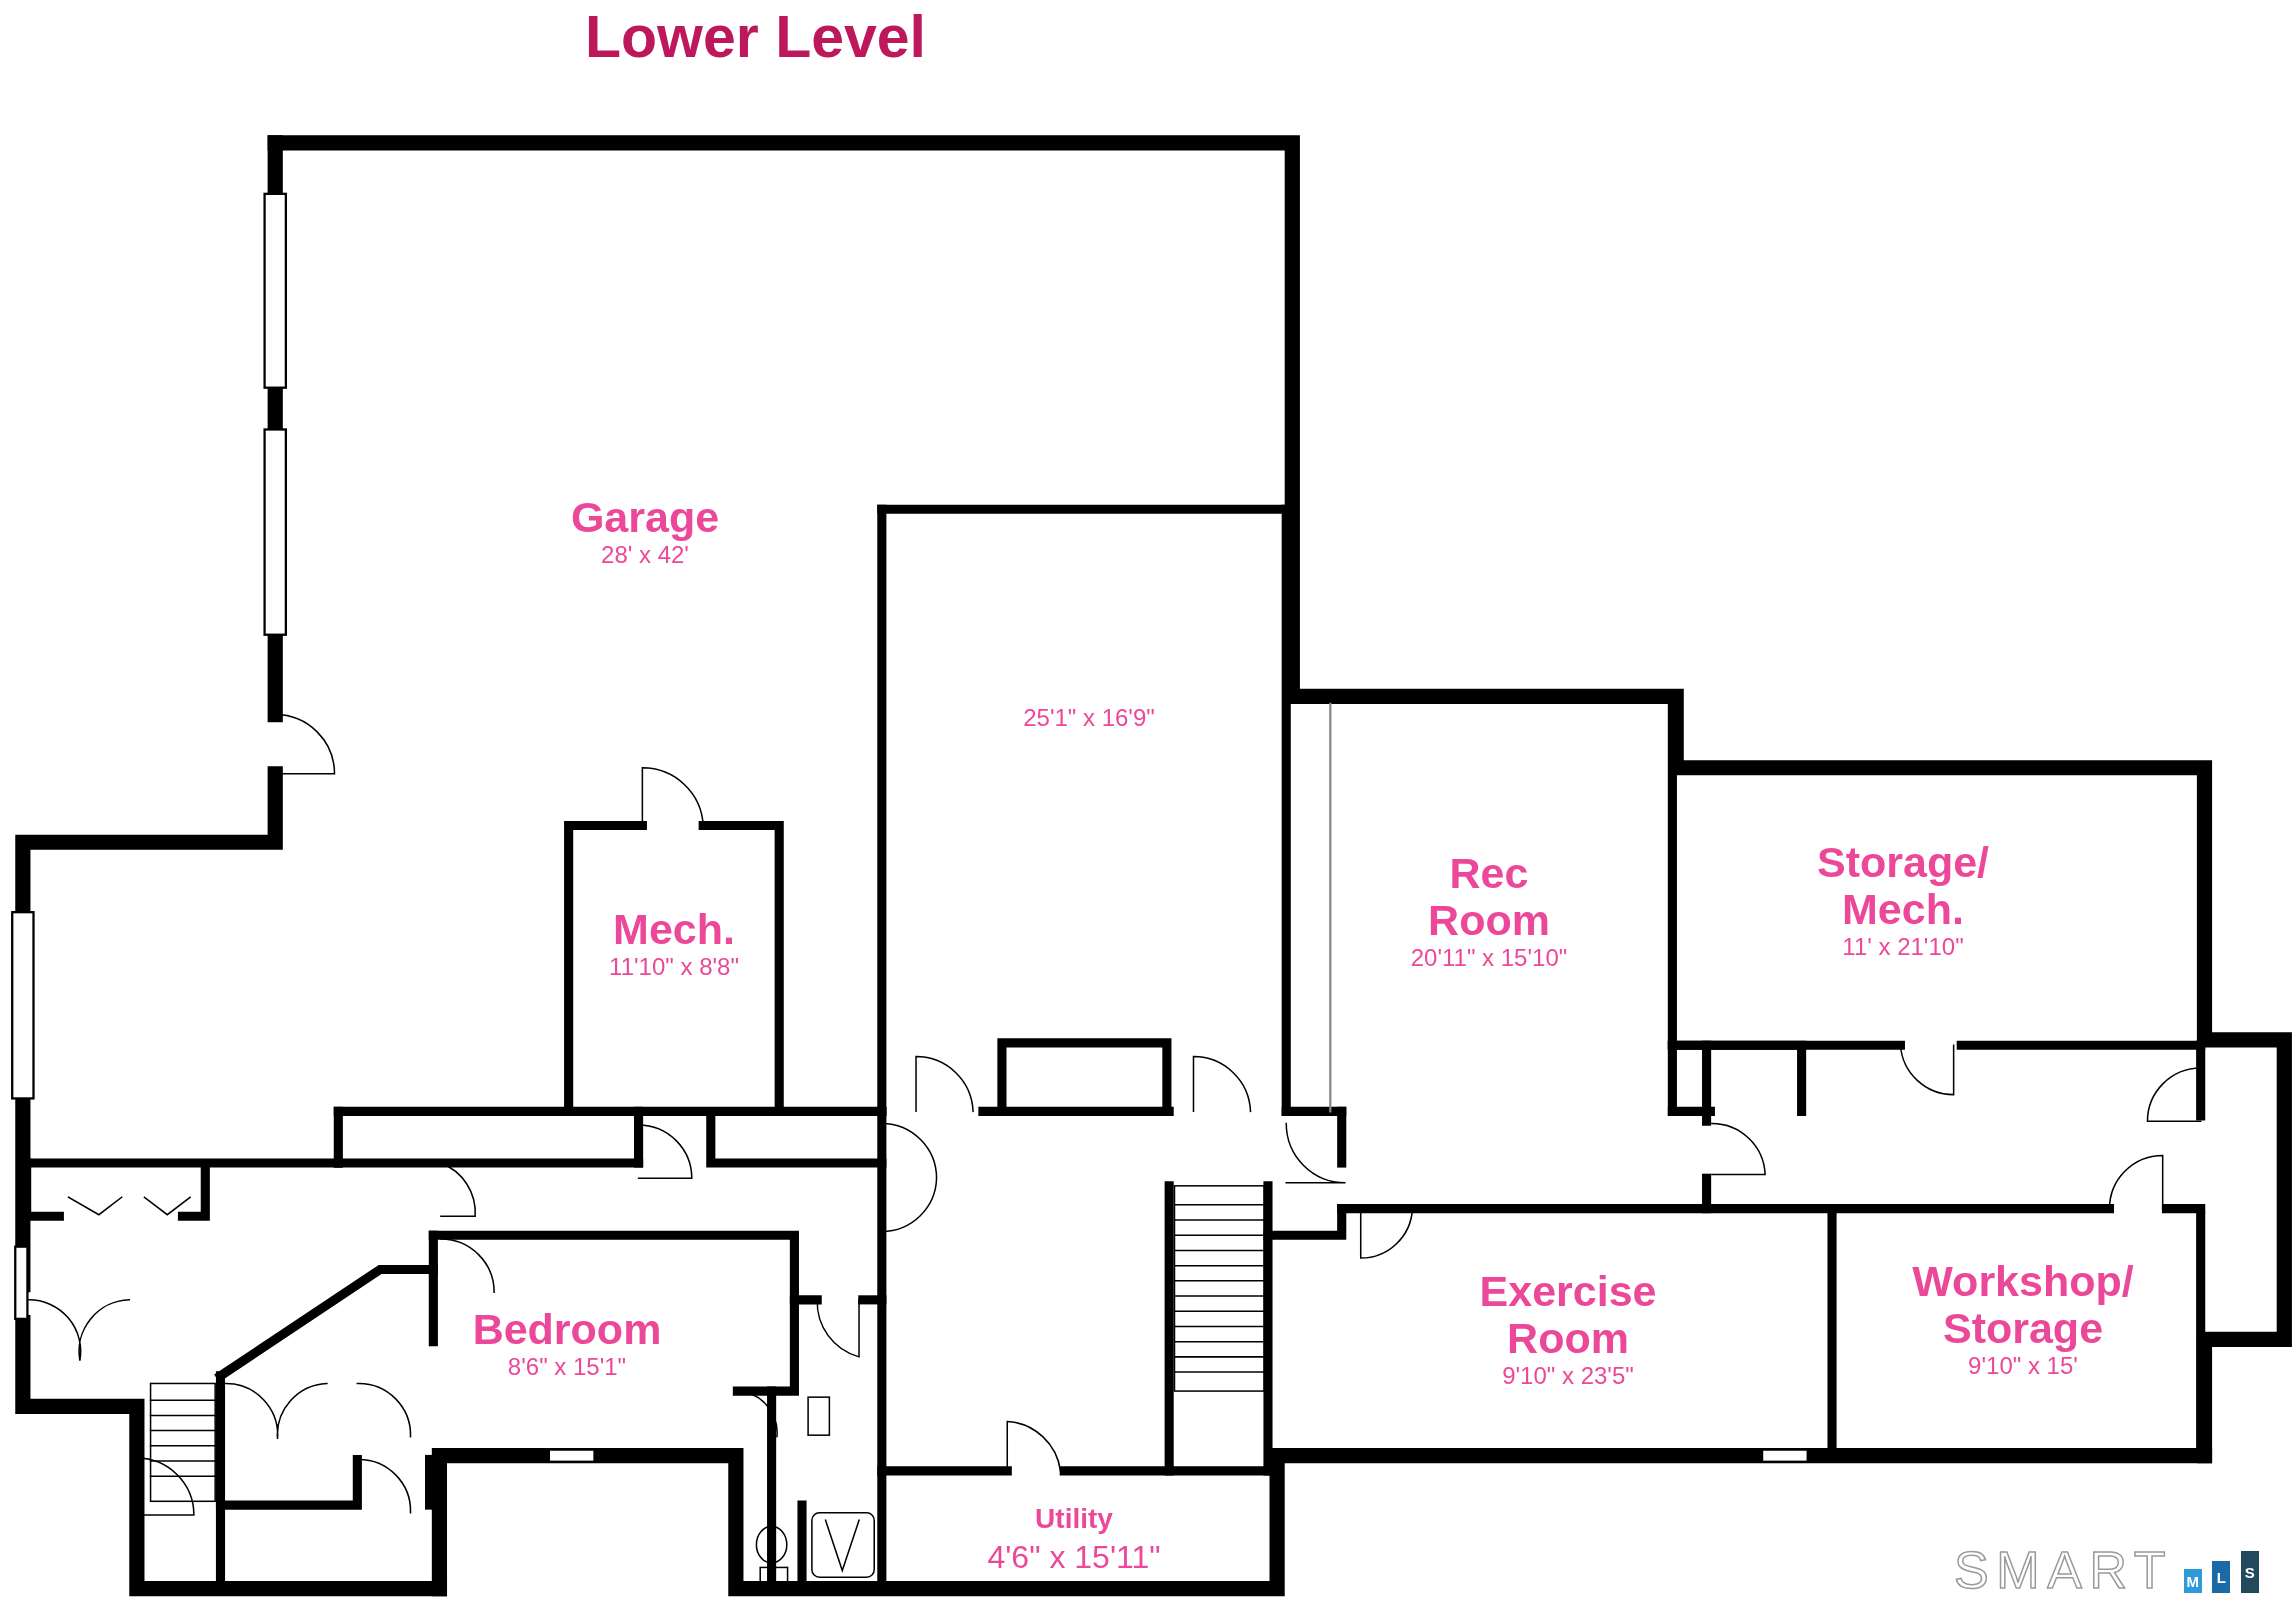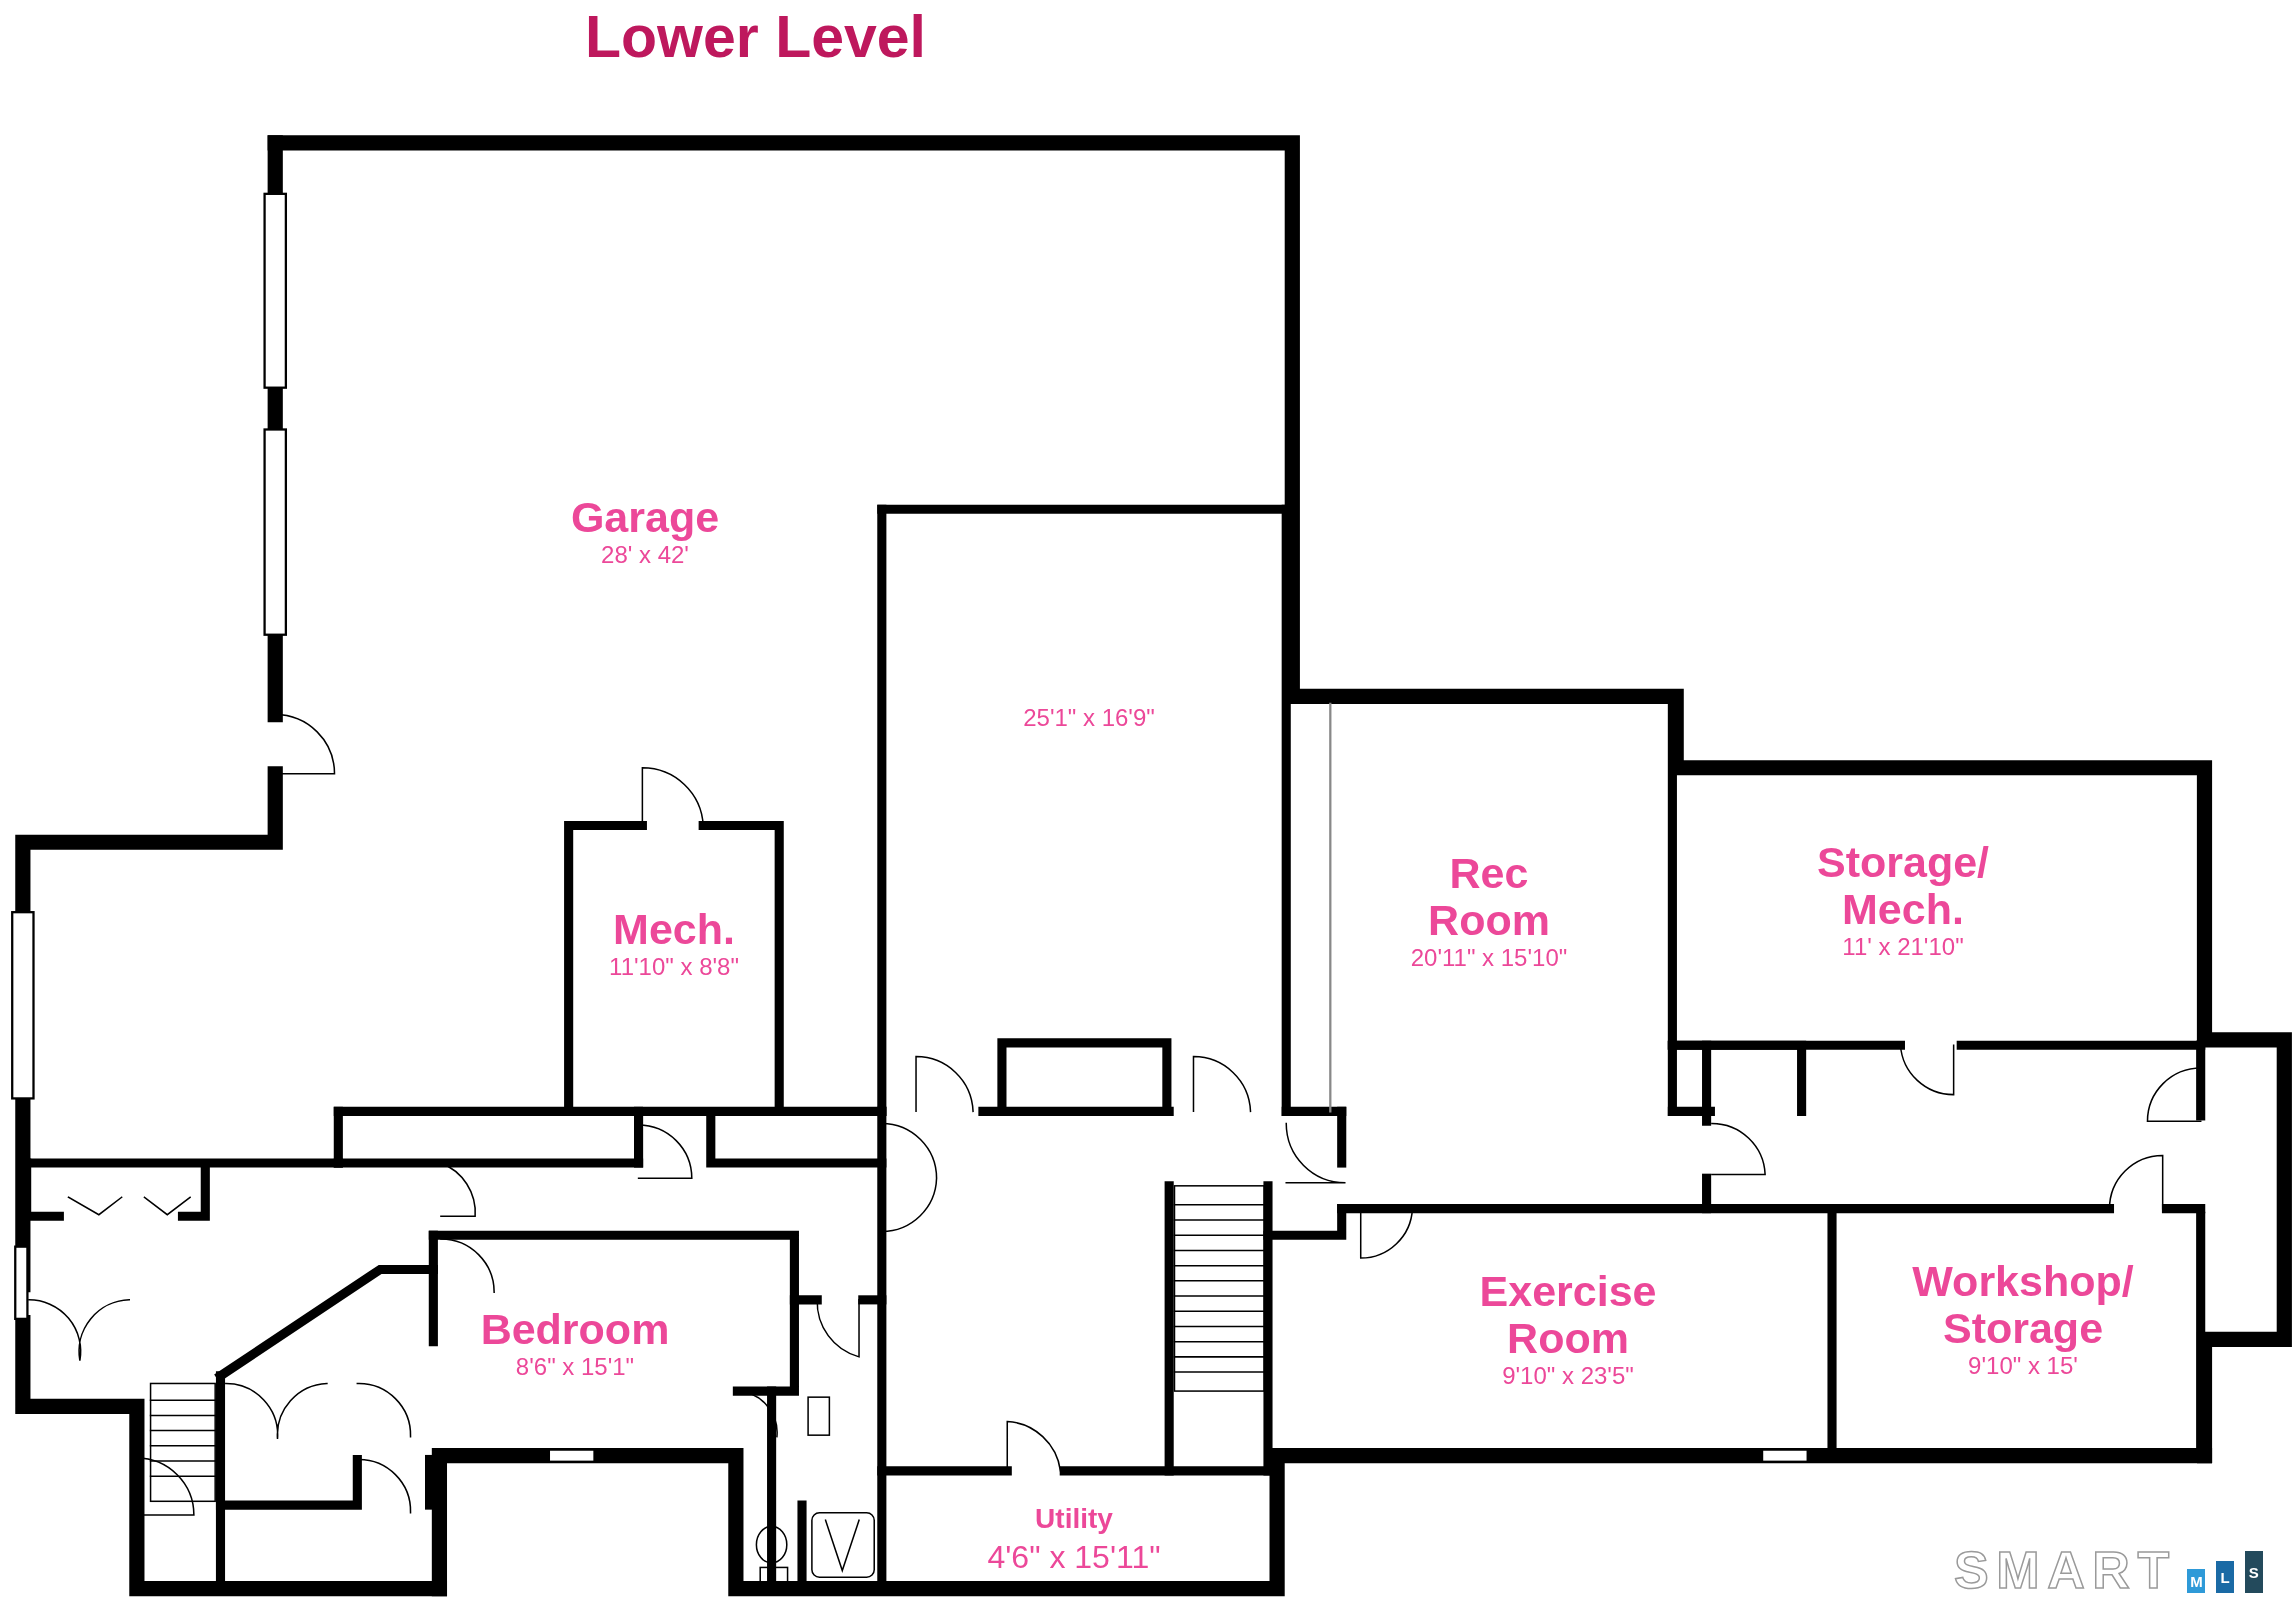--- a/index.html
+++ b/index.html
@@ -3,21 +3,21 @@
 <meta charset="utf-8">
 <style>
   html, body { margin: 0; padding: 0; background: #ffffff; }
   body { width: 2295px; height: 1610px; position: relative; overflow: hidden; font-family: "Liberation Sans", sans-serif; }
   #plan { position: absolute; left: 0; top: 0; width: 2295px; height: 1610px; }
   .title { position: absolute; left: 585px; top: 3px; font-size: 59px; font-weight: bold; color: #be185d; letter-spacing: 0px; }
   .room { position: absolute; text-align: center; color: #ec4899; transform: translateX(-50%); line-height: 1.0; }
   .room .name { font-weight: bold; font-size: 43px; display: block; white-space: pre-line; line-height: 47px; }
   .room .dim { font-size: 24px; display: block; margin-top: 1.5px; white-space: nowrap; }
   .logo { position: absolute; left: 1954px; top: 1547px; height: 46px; display: flex; align-items: flex-end; }
-  .logo .word { font-size: 52px; font-weight: bold; letter-spacing: 7.6px; color: #fff; -webkit-text-stroke: 1.5px #9a9a9a; line-height: 46px; margin-top: 45px; }
+  .logo .word { font-size: 52px; font-weight: normal; letter-spacing: 7.6px; color: #fff; -webkit-text-stroke: 1.5px #9a9a9a; line-height: 46px; margin-top: 45px; }
   .logo .box { display: inline-flex; align-items: center; justify-content: center; color: #fff; font-weight: bold; font-size: 15px; width: 18px; margin-left: 10.6px; }
 </style>
 </head>
 <body>
 
 <svg id="plan" viewBox="0 0 3019 2118" xmlns="http://www.w3.org/2000/svg">
   <g fill="none" stroke="#000" stroke-linecap="square">
 
     <g stroke-width="20">
 
@@ -186,21 +186,21 @@
 <div class="room" style="left:1489px; top:850px;">
   <span class="name">Rec
 Room</span>
   <span class="dim">20'11" x 15'10"</span>
 </div>
 <div class="room" style="left:1903px; top:839px;">
   <span class="name">Storage/
 Mech.</span>
   <span class="dim">11' x 21'10"</span>
 </div>
-<div class="room" style="left:567px; top:1306px;margin-left:8px;">
+<div class="room" style="left:567px; top:1306px;">
   <span class="name">Bedroom</span>
   <span class="dim">8'6" x 15'1"</span>
 </div>
 <div class="room" style="left:1568px; top:1268px;">
   <span class="name">Exercise
 Room</span>
   <span class="dim">9'10" x 23'5"</span>
 </div>
 <div class="room" style="left:2023px; top:1258px;">
   <span class="name">Workshop/

